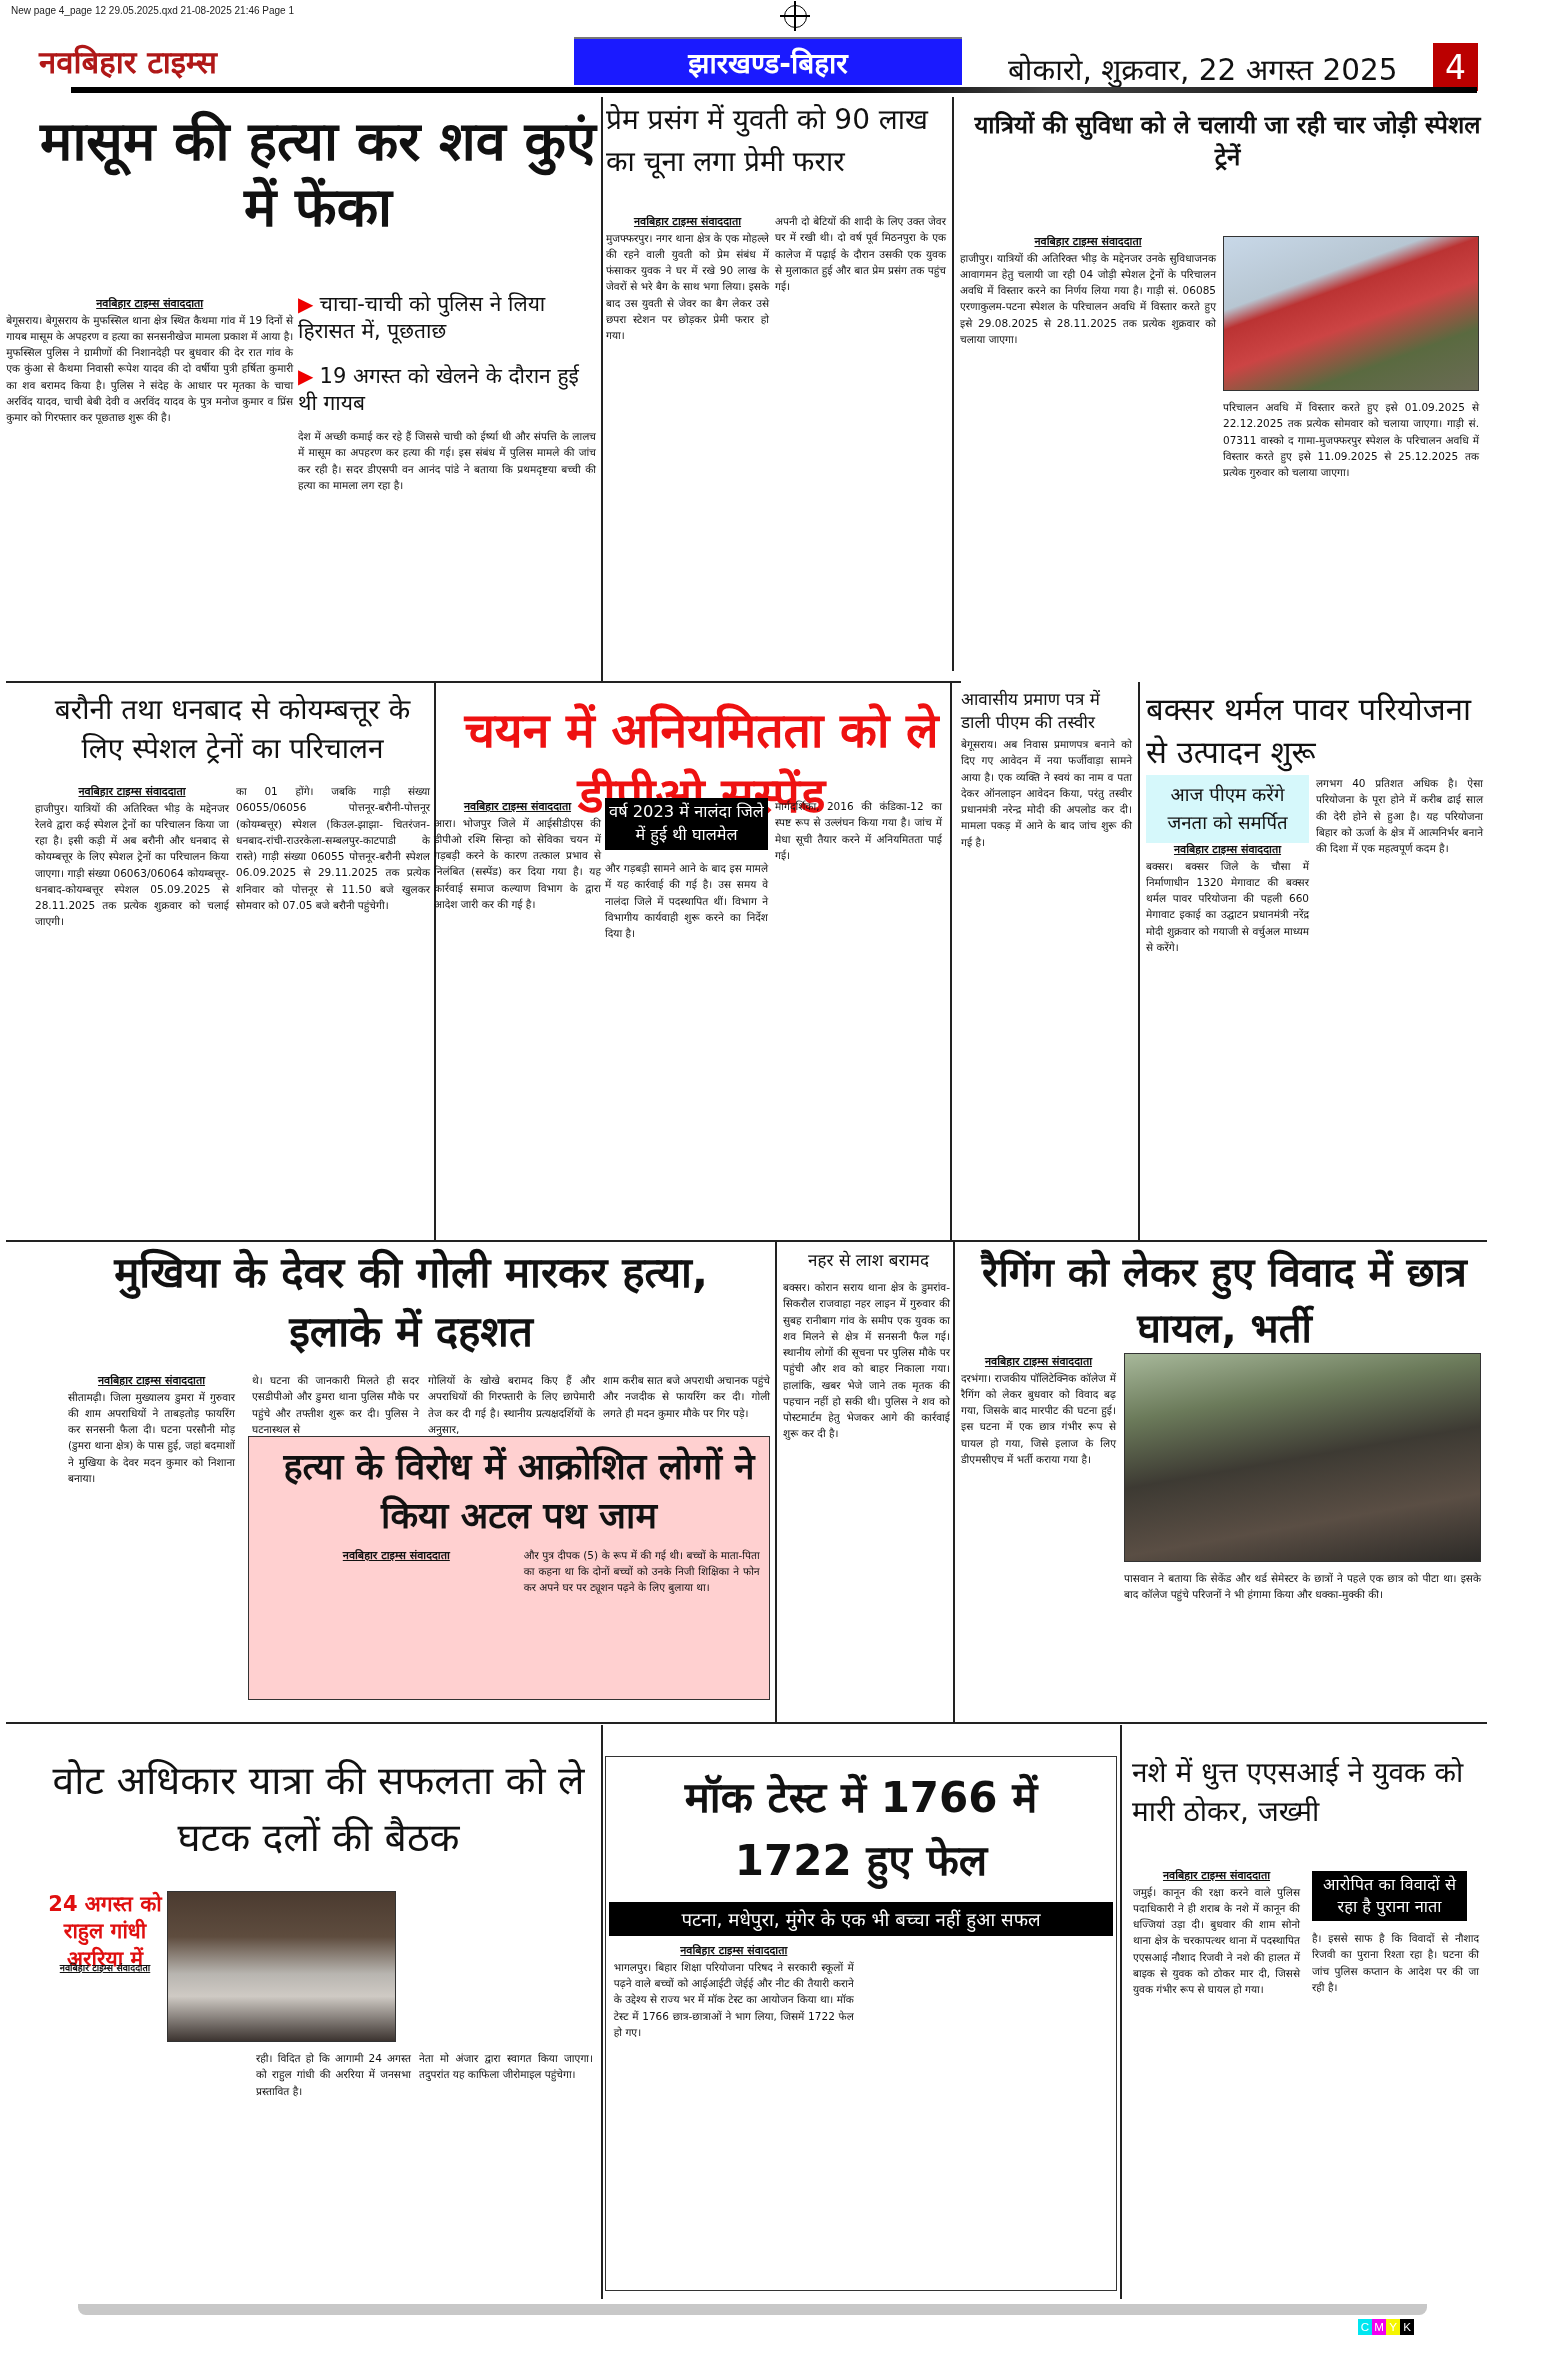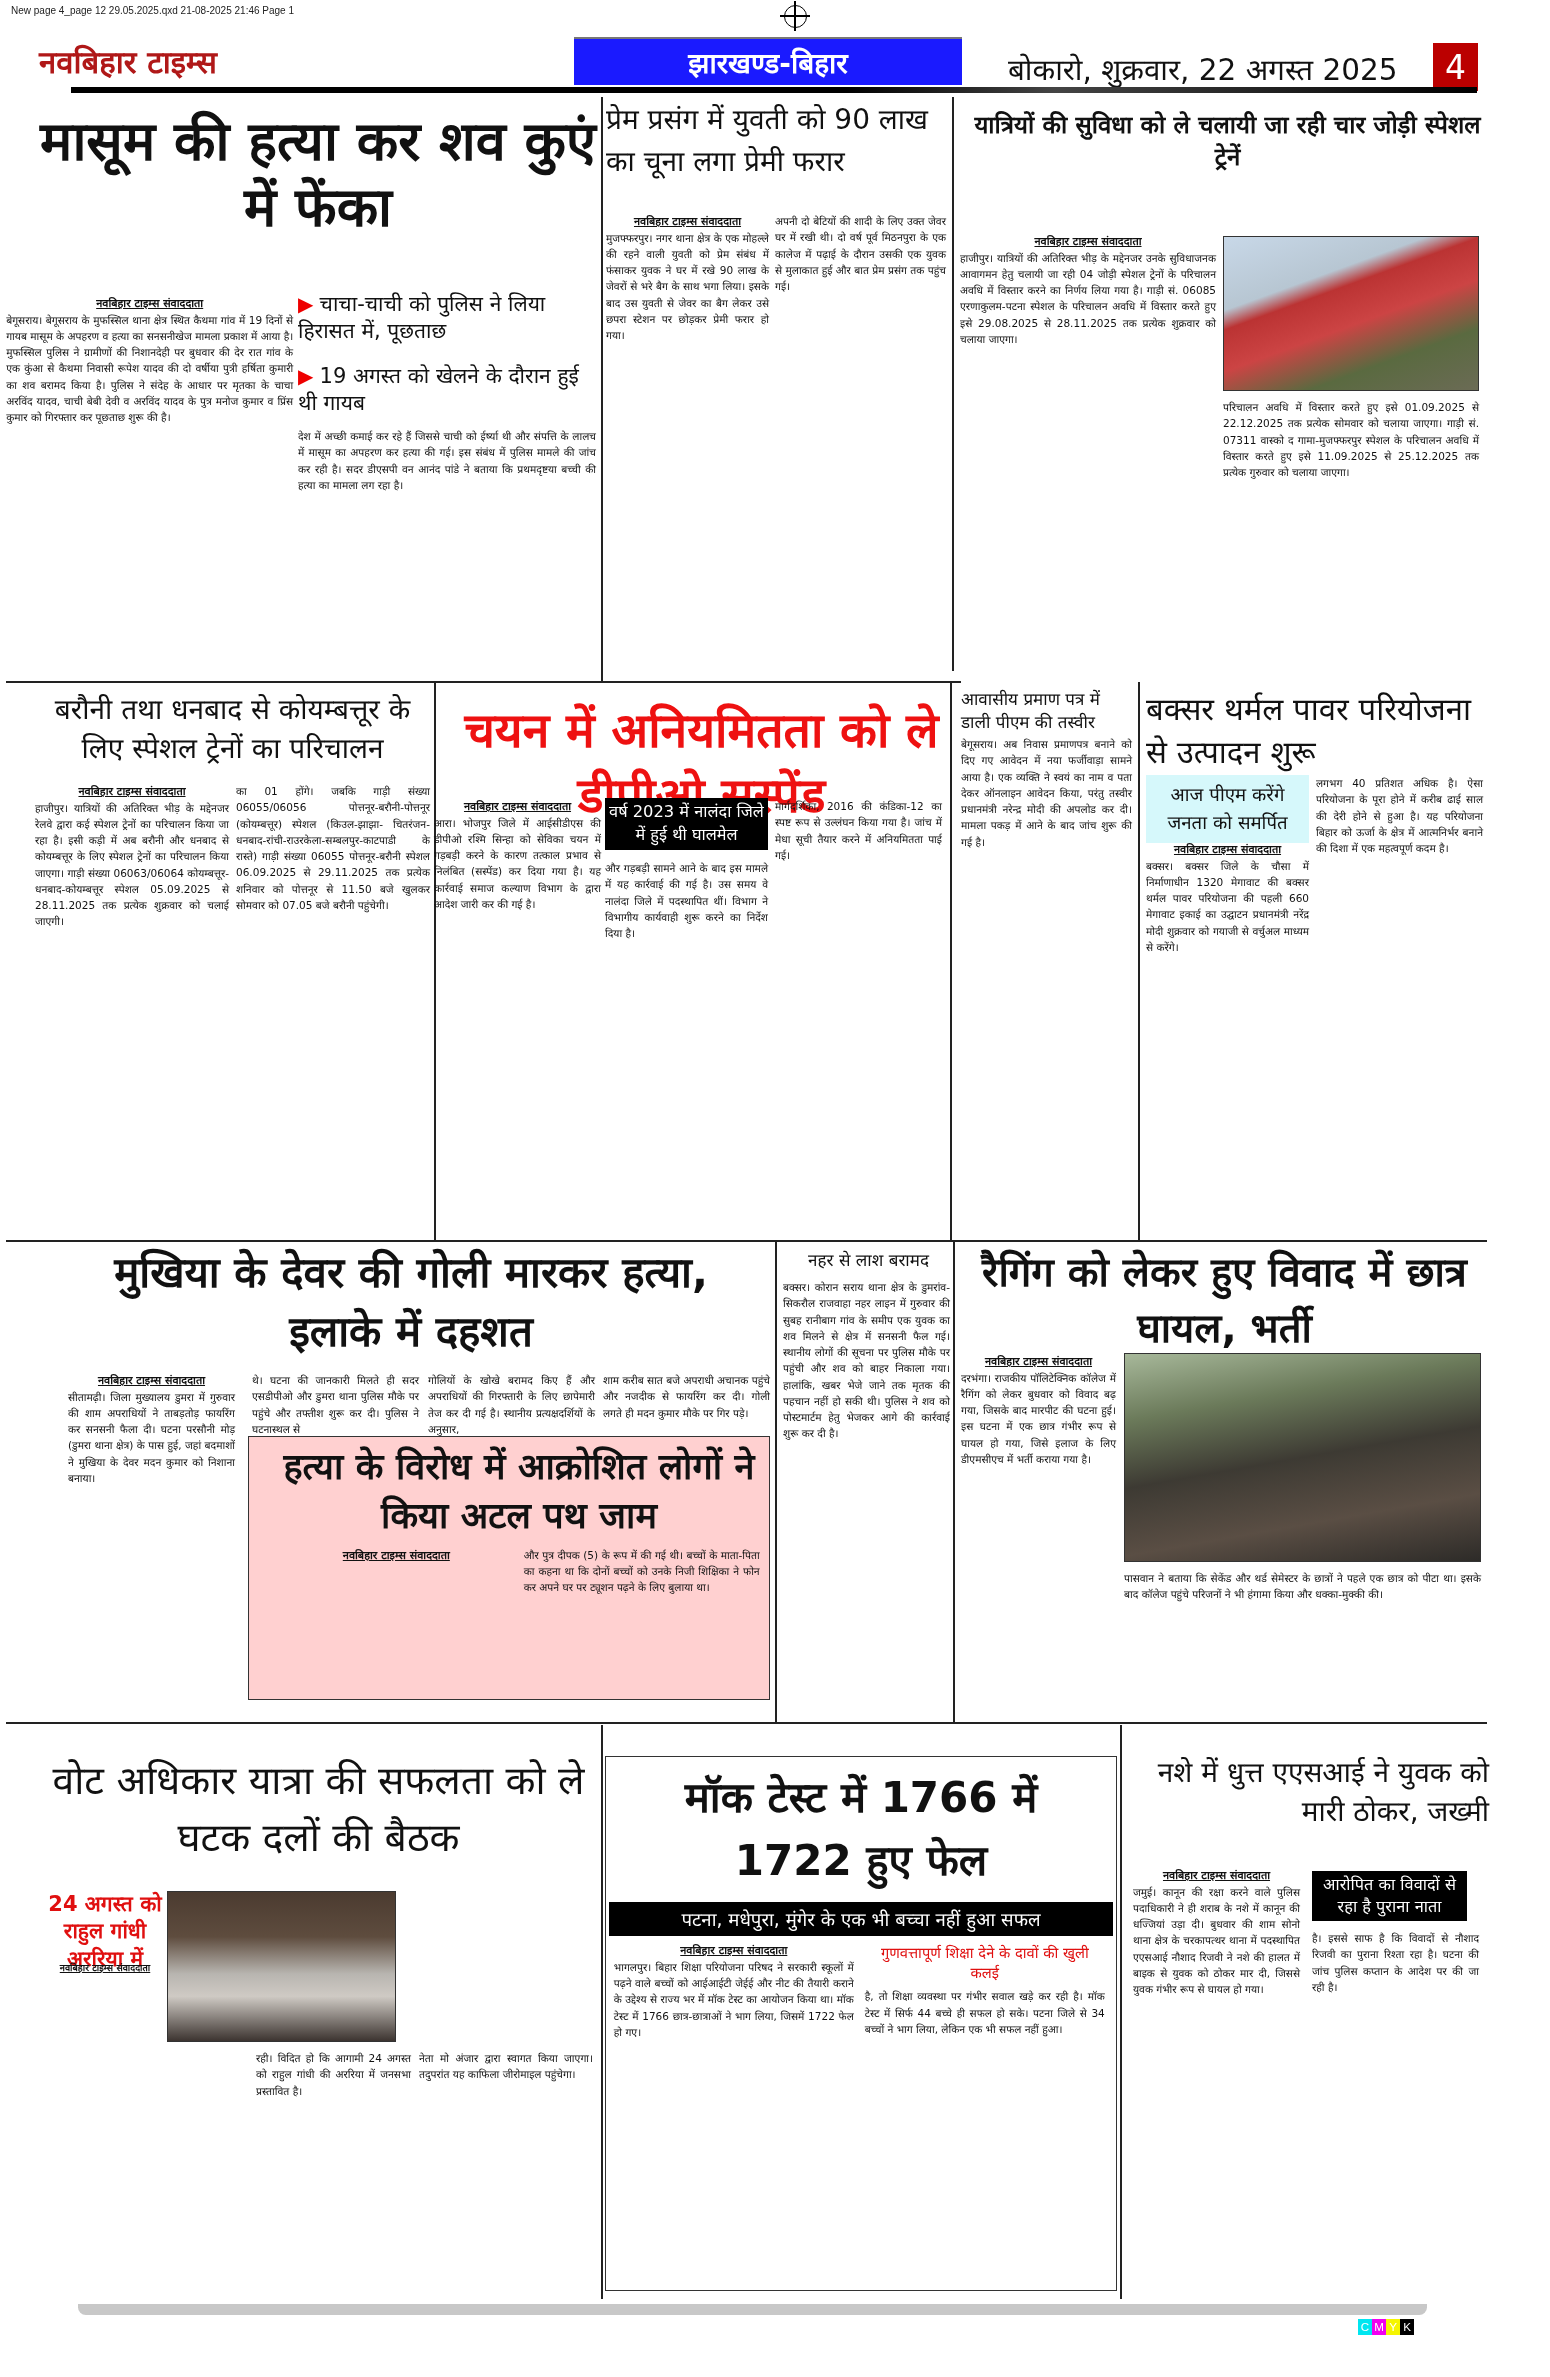--- a/index.html
+++ b/index.html
@@ -182,29 +182,25 @@
 <div class="abs col-rule" style="left:601px;top:1725px;height:574px;"></div>
 
 <div class="abs" style="left:605px;top:1756px;width:512px;height:535px;border:1.6px solid #333;">
   <div class="h-xl" style="padding:9.3px 31px;font-size:42px;text-align:center;line-height:1.5;">मॉक टेस्ट में 1766 में 1722 हुए फेल</div>
   <div class="dark-box" style="margin:0 3.1px;padding:4.7px;font-size:18.6px;">पटना, मधेपुरा, मुंगेर के एक भी बच्चा नहीं हुआ सफल</div>
   <div style="display:flex;gap:11px;padding:6.2px 7.8px;">
     <div style="width:240px;">
       <span class="byline">नवबिहार टाइम्स संवाददाता</span>
       <div class="body-text">भागलपुर। बिहार शिक्षा परियोजना परिषद ने सरकारी स्कूलों में पढ़ने वाले बच्चों को आईआईटी जेईई और नीट की तैयारी कराने के उद्देश्य से राज्य भर में मॉक टेस्ट का आयोजन किया था। मॉक टेस्ट में 1766 छात्र-छात्राओं ने भाग लिया, जिसमें 1722 फेल हो गए।</div>
     </div>
-    <div style="width:240px;">
-      <div style="color:#e01010;font-size:14.7px;text-align:center;margin-bottom:6.2px;">गुणवत्तापूर्ण शिक्षा देने के दावों की खुली कलई</div>
-      <div class="body-text">है, तो शिक्षा व्यवस्था पर गंभीर सवाल खड़े कर रही है। मॉक टेस्ट में सिर्फ 44 बच्चे ही सफल हो सके। पटना जिले से 34 बच्चों ने भाग लिया, लेकिन एक भी सफल नहीं हुआ।</div>
-    </div>
   </div>
 </div>
 <div class="abs col-rule" style="left:1120px;top:1725px;height:574px;"></div>
 
-<div class="abs h-xl" style="left:1132px;top:1753px;width:357px;font-size:28px;font-weight:normal;line-height:1.4;text-align:right;">नशे में धुत्त एएसआई ने युवक को मारी ठोकर, जख्मी</div>
+<div class="abs h-xl" style="left:1132px;top:1753px;width:357px;font-size:28px;font-weight:normal;line-height:1.4;">नशे में धुत्त एएसआई ने युवक को मारी ठोकर, जख्मी</div>
 <div class="abs" style="left:1133px;top:1867px;width:167px;">
   <span class="byline">नवबिहार टाइम्स संवाददाता</span>
   <div class="body-text">जमुई। कानून की रक्षा करने वाले पुलिस पदाधिकारी ने ही शराब के नशे में कानून की धज्जियां उड़ा दी। बुधवार की शाम सोनो थाना क्षेत्र के चरकापत्थर थाना में पदस्थापित एएसआई नौशाद रिजवी ने नशे की हालत में बाइक से युवक को ठोकर मार दी, जिससे युवक गंभीर रूप से घायल हो गया।</div>
 </div>
 <div class="abs dark-box" style="left:1312px;top:1871px;width:155px;padding:3.1px;font-size:16.3px;line-height:1.35;">आरोपित का विवादों से रहा है पुराना नाता</div>
 <div class="abs" style="left:1312px;top:1930px;width:167px;">
     <div class="body-text">है। इससे साफ है कि विवादों से नौशाद रिजवी का पुराना रिश्ता रहा है। घटना की जांच पुलिस कप्तान के आदेश पर की जा रही है।</div>
   </div>
 
 <div class="abs footer-bar"></div>

